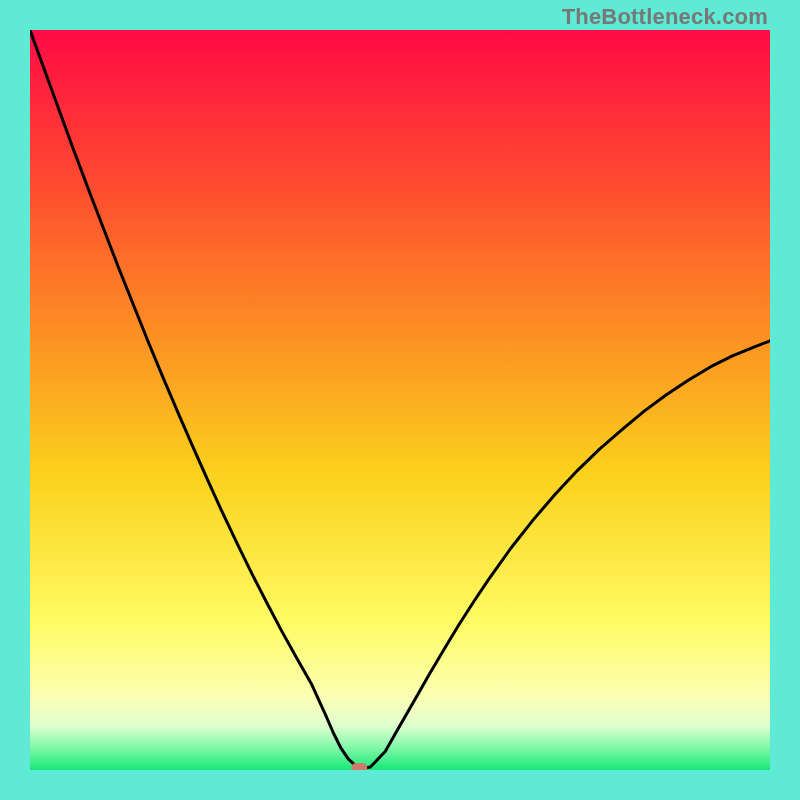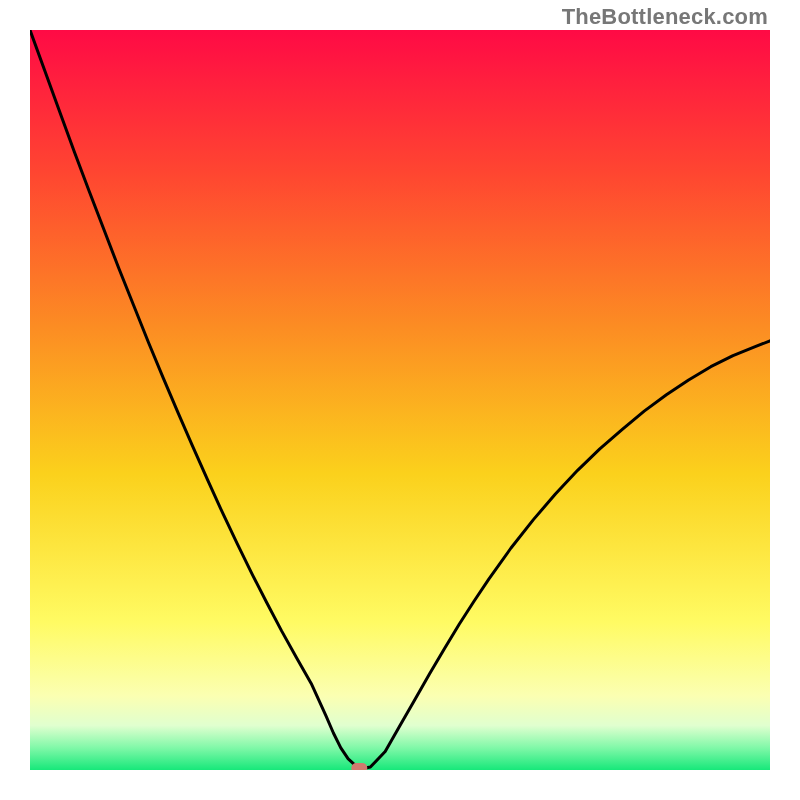--- a/index.html
+++ b/index.html
@@ -9,21 +9,21 @@
     height: 800px;
     background: #000;
     overflow: hidden;
     font-family: Arial, Helvetica, sans-serif;
   }
   .frame {
     position: absolute;
     top: 0; left: 0;
     width: 800px;
     height: 800px;
-    background: #ffffff;
+    background: #5eead4;
   }
   .plot-area {
     position: absolute;
     top: 30px;
     left: 30px;
     width: 740px;
     height: 740px;
     overflow: hidden;
   }
   .gradient {

